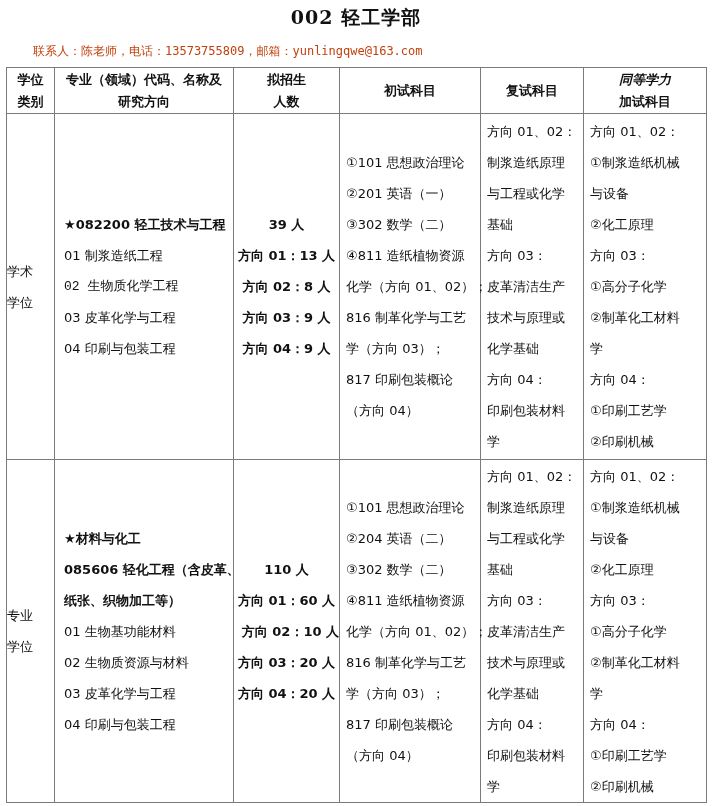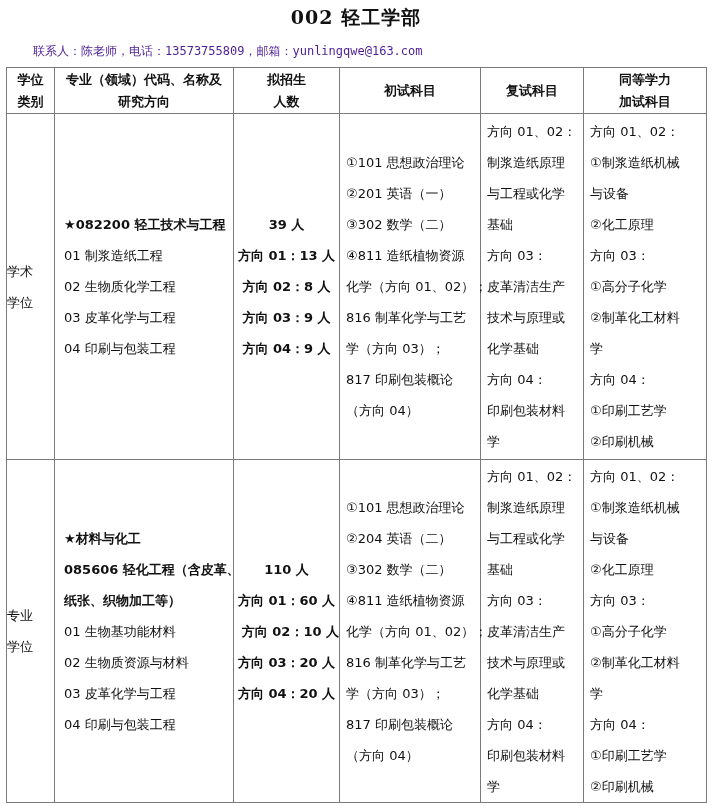--- a/index.html
+++ b/index.html
@@ -9,21 +9,21 @@
     color: #111;
   }
   .title {
     position: absolute; left: 0; top: 4px; width: 712px; text-align: center;
     font-family: "DejaVu Serif", "Liberation Serif", serif;
     font-size: 19px; font-weight: bold; letter-spacing: 1px; line-height: 26px;
   }
   .contact {
     position: absolute; left: 33px; top: 43px;
     font-family: "DejaVu Sans Mono", "Liberation Mono", monospace;
-    font-size: 12px; line-height: 16px; color: #4c1d95;
+    font-size: 12px; line-height: 16px; color: #c2410c;
   }
   table.grid {
     position: absolute; left: 6px; top: 67px;
     border-collapse: collapse; table-layout: fixed;
     width: 700px;
   }
   table.grid td, table.grid th {
     border: 1.5px solid #7a7a7a;
     padding: 0; vertical-align: middle;
     font-size: 13px; line-height: 31px;
@@ -70,38 +70,38 @@
           <span style="display: block;">拟招生</span>
           <span style="display: block;">人数</span>
         </th>
       <th>
           <span style="display: block;">初试科目</span>
         </th>
       <th>
           <span style="display: block;">复试科目</span>
         </th>
       <th>
-          <span style="display: block;">同等学力</span>
+          <span style="display: block; font-style: italic;">同等学力</span>
           <span style="display: block;">加试科目</span>
         </th>
     </tr>
   </thead>
   <tbody>
     <tr class="row-academic">
       <td class="c-type">
           <span style="display: block;">学术</span>
           <span style="display: block;">学位</span>
         </td>
       <td class="major">
         <div>
             <div class="bold" style="display: block;">★082200  轻工技术与工程</div>
           </div>
         <div>
             <div style="display: block;">01 制浆造纸工程</div>
-            <div style="display: block;">02 生物质化学工程</div>
+            <div style="display: block; font-family: Liberation Mono, monospace;">02 生物质化学工程</div>
             <div style="display: block;">03 皮革化学与工程</div>
             <div style="display: block;">04 印刷与包装工程</div>
           </div>
       </td>
       <td class="quota">
         <div class="bold">39 人</div>
         <div>
             <div class="bold" style="display: block;">方向 01：13 人</div>
             <div class="bold" style="display: block;">方向 02：8 人</div>
             <div class="bold" style="display: block; text-align: center;">方向 03：9 人</div>

